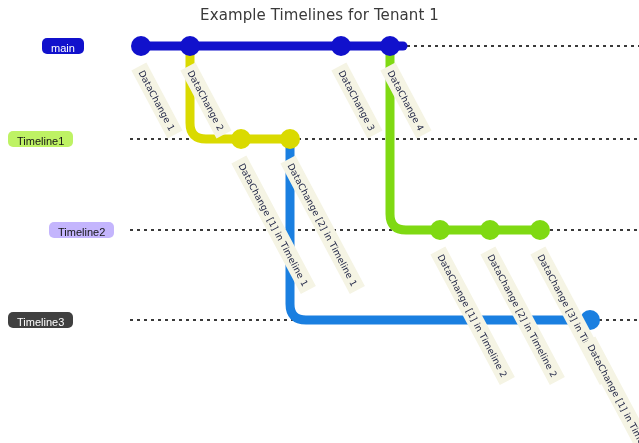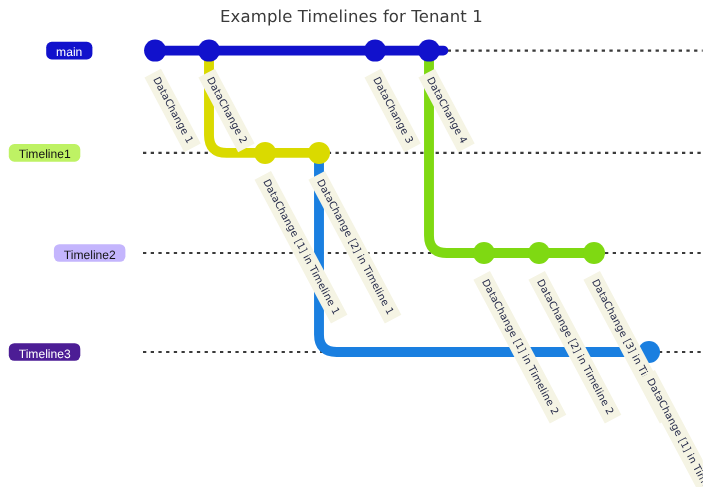--- a/index.html
+++ b/index.html
@@ -81,21 +81,21 @@
       <circle cx="440" cy="230" r="10" fill="#7fd912"></circle>
       <circle cx="490" cy="230" r="10" fill="#7fd912"></circle>
       <circle cx="540" cy="230" r="10" fill="#7fd912"></circle>
       <circle cx="590" cy="320" r="10" fill="#1a7fe0"></circle>
     </svg>
 
   <div id="badges">
       <div class="tl-badge" style="left: 42px; top: 46px; background: rgb(17, 17, 204); color: rgb(255, 255, 255);"><span>main</span></div>
       <div class="tl-badge" style="left: 8px; top: 139px; background: #bef264; color: rgb(21, 21, 21);"><span>Timeline1</span></div>
       <div class="tl-badge" style="left: 8px; top: 230px; background: #c4b5fd; color: rgb(21, 21, 21); margin-left: 41px;"><span>Timeline2</span></div>
-      <div class="tl-badge" style="left: 8px; top: 320px; background: #4c1d95; color: rgb(255, 255, 255);"><span>Timeline3</span></div>
+      <div class="tl-badge" style="left: 8px; top: 320px; background: #404040; color: rgb(255, 255, 255);"><span>Timeline3</span></div>
     </div>
   <div id="labels">
       <div class="evt-label" style="left: 139px; top: 58px; transform: rotate(62deg); background: rgb(245, 244, 228); color: rgb(38, 43, 74);"><span>DataChange 1</span></div>
       <div class="evt-label" style="left: 188px; top: 58px; transform: rotate(62deg); background: rgb(245, 244, 228); color: rgb(38, 43, 74);"><span>DataChange 2</span></div>
       <div class="evt-label" style="left: 339px; top: 58px; transform: rotate(62deg); background: rgb(245, 244, 228); color: rgb(38, 43, 74);"><span>DataChange 3</span></div>
       <div class="evt-label" style="left: 388px; top: 58px; transform: rotate(62deg); background: rgb(245, 244, 228); color: rgb(38, 43, 74);"><span>DataChange 4</span></div>
       <div class="evt-label" style="left: 239px; top: 151px; transform: rotate(62deg); background: rgb(245, 244, 228); color: rgb(38, 43, 74);"><span>DataChange [1] in Timeline 1</span></div>
       <div class="evt-label" style="left: 288px; top: 151px; transform: rotate(62deg); background: rgb(245, 244, 228); color: rgb(38, 43, 74);"><span>DataChange [2] in Timeline 1</span></div>
       <div class="evt-label" style="left: 438px; top: 242px; transform: rotate(62deg); background: rgb(245, 244, 228); color: rgb(38, 43, 74);"><span>DataChange [1] in Timeline 2</span></div>
       <div class="evt-label" style="left: 488px; top: 242px; transform: rotate(62deg); background: rgb(245, 244, 228); color: rgb(38, 43, 74);"><span>DataChange [2] in Timeline 2</span></div>

